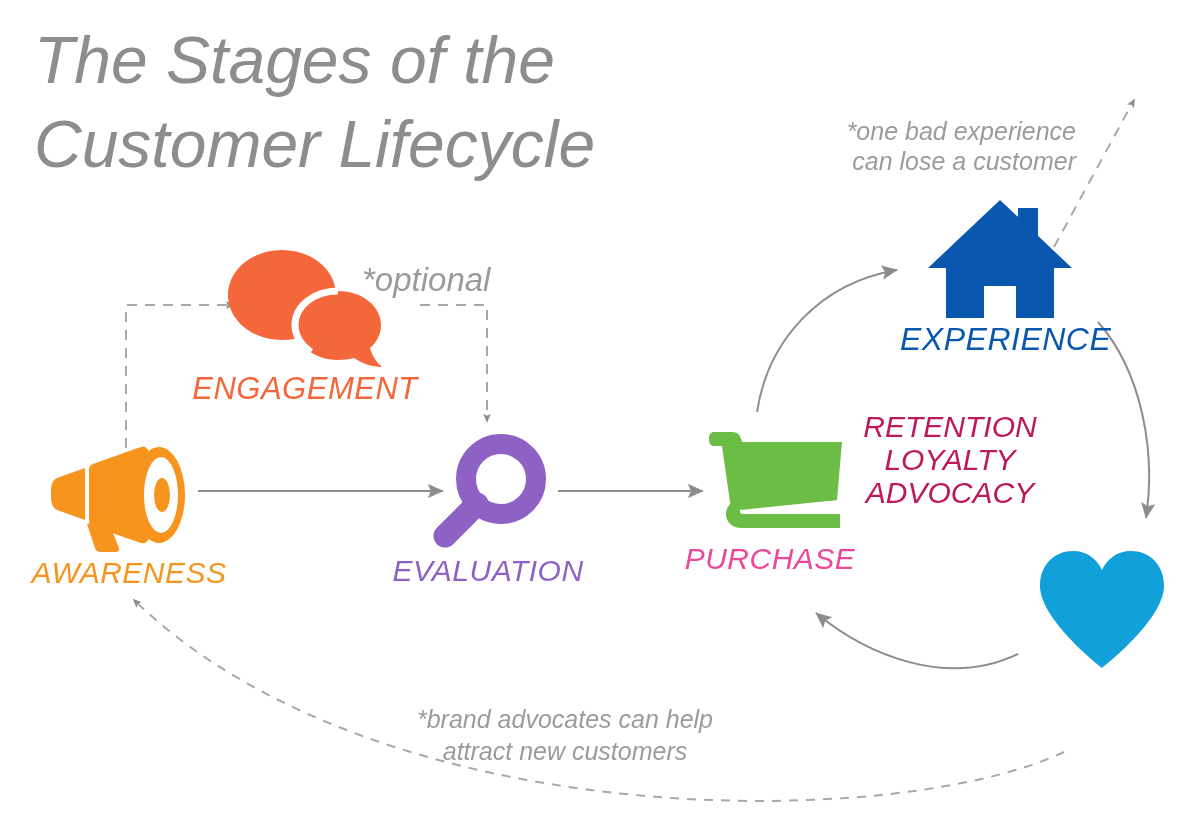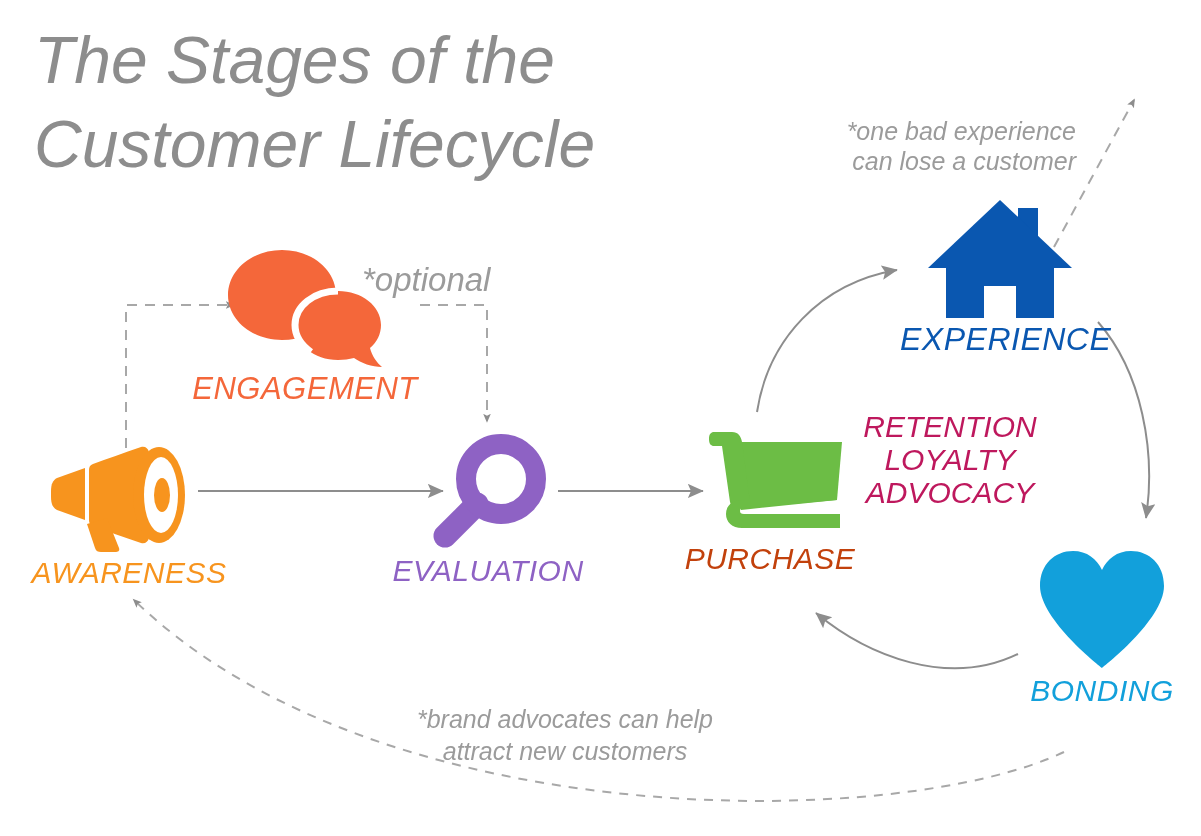--- a/index.html
+++ b/index.html
@@ -228,21 +228,21 @@
 
           <path d="M20,4 L38,4 C44,4 47,8 48,14 L56,74
                    C56,78 53,80 49,80 L44,80 C40,80 37,78 36,74 L28,18 L20,18
                    C17,18 15,16 15,11 C15,6 17,4 20,4 Z"></path>
 
           <path d="M48,72 C38,72 32,78 32,86 C32,94 38,100 48,100 L146,100 L146,86 L50,86
                    C47,86 46,85 46,83 C46,81 47,80 50,80 L143,72 Z"></path>
         </g>
       </svg>
     </div>
-    <div class="node-label" style="color:#c2410c">PURCHASE</div>
+    <div class="node-label" style="color:#ec4899">PURCHASE</div>
   </div>
 
   <div class="node" id="node-experience">
     <div class="icon-box">
       <svg width="148" height="122" viewBox="0 0 148 122">
         <g fill="#0a57b0">
 
           <rect x="92" y="12" width="20" height="36"></rect>
 
           <path d="M74,4 L146,72 L2,72 Z"></path>
@@ -254,16 +254,15 @@
     <div class="node-label" style="color:#0a57b0">EXPERIENCE</div>
   </div>
 
   <div class="node" id="node-bonding">
     <div class="icon-box">
       <svg width="132" height="122" viewBox="0 0 132 122">
         <path d="M66,120 C66,120 4,72 4,38 C4,16 19,3 37,3 C51,3 61,11 66,22
                  C71,11 81,3 95,3 C113,3 128,16 128,38 C128,72 66,120 66,120 Z" fill="#12a0db"></path>
       </svg>
     </div>
-    <div class="node-label" style="color:#12a0db">BONDING</div>
   </div>
 
 </div>
 
 </body></html>

